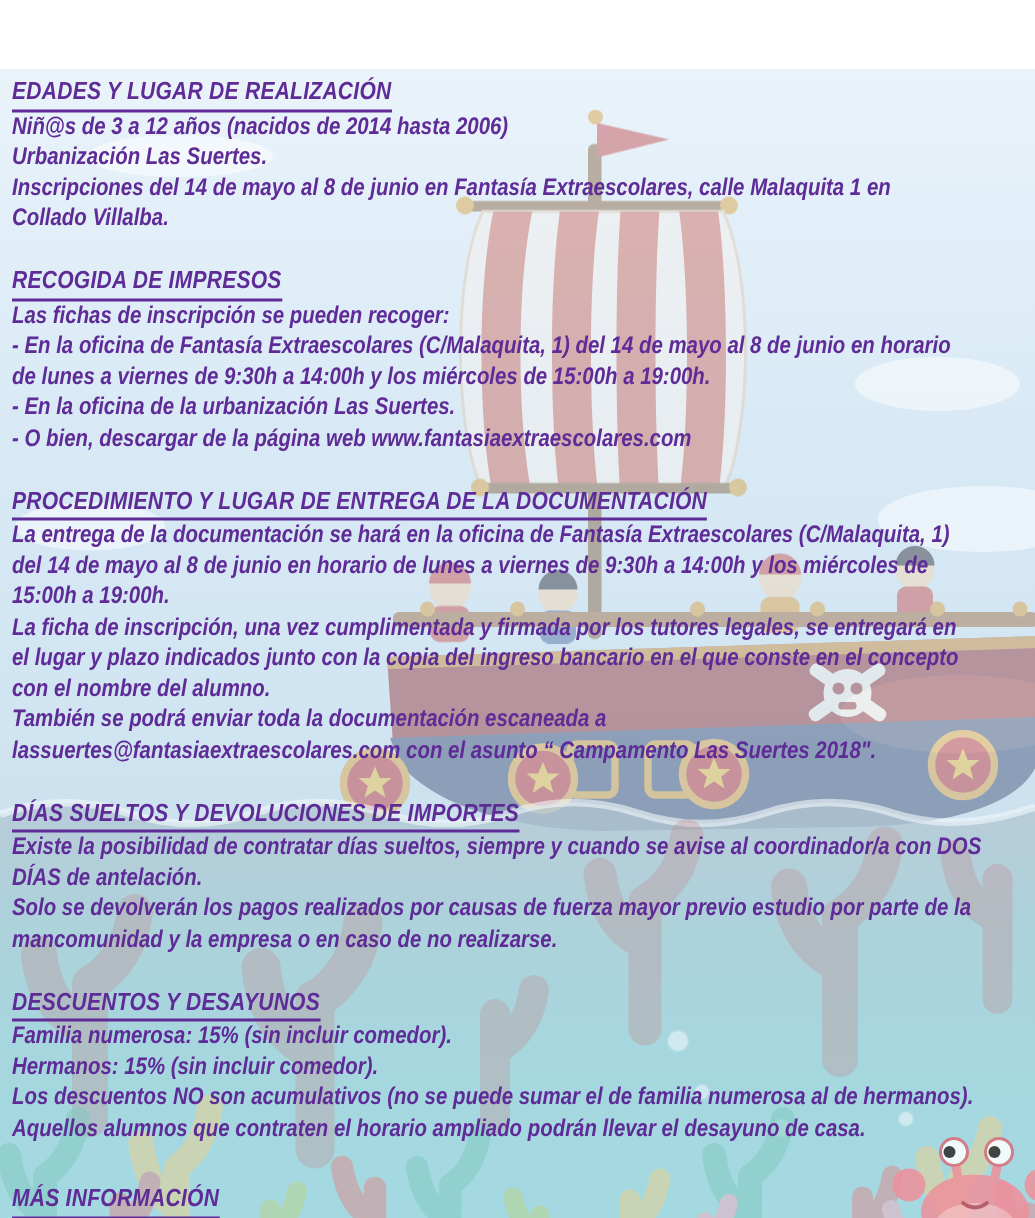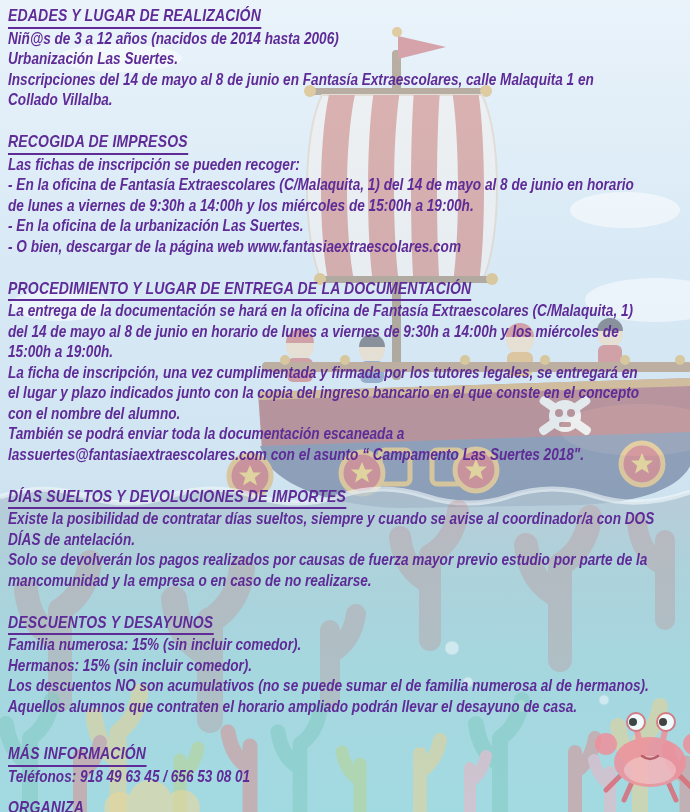--- a/index.html
+++ b/index.html
@@ -1,19 +1,19 @@
 <!DOCTYPE html>
 <html style="--text: #5e2b97; --sky: #d9eaf6; --sea: #b7cedd; --underwater: #a6d7df; --sail_stripe: #cf7268; --ship_hull: #4a5b80; --ship_band_red: #9a4348; --gold: #d9a64a; --coral_red: #d99090; --coral_teal: #82cbc2; --coral_yellow: #e8d291; --crab_pink: #ef8f9a;"><head>
 <meta charset="utf-8">
 <style>
   html,body{margin:0;padding:0;}
   body{width:690px;height:812px;overflow:hidden;position:relative;
        font-family:"Liberation Sans",sans-serif;}
   .page{position:absolute;inset:0;overflow:hidden;
-        background:linear-gradient(180deg,#eaf3fa 0%,#d9eaf6 30%,#d0e4f1 58%,#cde2ef 62%);}
+        background:linear-gradient(180deg,#eaf3fa 0%,#d9eaf6 30%,#d0e4f1 58%,#cde2ef 62%);margin-top:46px;}
   #bg{position:absolute;left:0;top:0;width:690px;height:812px;display:block;}
   .content{position:absolute;left:8px;top:5px;width:946px;
            transform:scaleX(0.85);transform-origin:0 0;
            color:var(--text,#5e2b97);font-weight:bold;font-style:italic;
            font-size:16px;line-height:20.5px;}
   .sec{margin:20.5px 0 0 0;}
   .sec:first-child{margin-top:0;}
   .sec.gap-lg{margin-top:26px;}
   .sec.gap-sm{margin-top:10px;}
   h2.title{margin:0;font-size:16.5px;font-weight:bold;font-style:italic;

